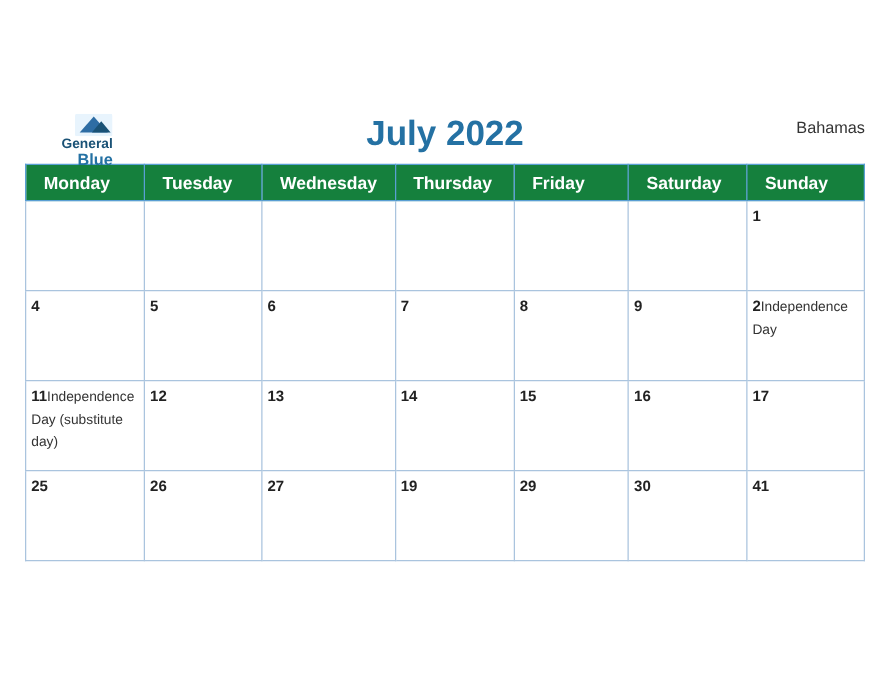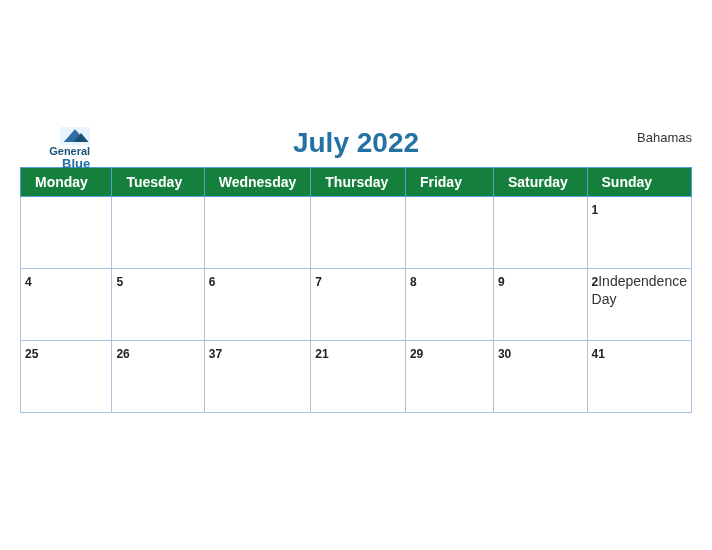--- a/index.html
+++ b/index.html
@@ -88,21 +88,21 @@
     }
     .day-number {
       font-size: 12px;
       font-weight: bold;
       color: #222;
     }
     .empty-day {
       background: #fff;
     }
     .event-text {
-      font-size: 14px;
+      font-size: 11px;
       color: #333;
       margin-top: 19px;
       line-height: 1.3;
     }
   </style>
 </head>
 <body>
 
 <div class="calendar-wrapper">
   <div class="calendar-header">
@@ -144,23 +144,32 @@
         <tr>
           <td><span class="day-number">4</span></td>
           <td><span class="day-number">5</span></td>
           <td><span class="day-number">6</span></td>
           <td><span class="day-number">7</span></td>
           <td><span class="day-number">8</span></td>
           <td><span class="day-number">9</span></td>
           <td><span class="day-number">2</span><span class="event-text">Independence Day</span></td>
         </tr>
         <tr>
+          <td><span class="day-number">11</span><span class="event-text">Independence Day (substitute day)</span></td>
+          <td><span class="day-number">12</span></td>
+          <td><span class="day-number">13</span></td>
+          <td><span class="day-number">14</span></td>
+          <td><span class="day-number">15</span></td>
+          <td><span class="day-number">16</span></td>
+          <td><span class="day-number">17</span></td>
+        </tr>
+        <tr>
           <td><span class="day-number">25</span></td>
           <td><span class="day-number">26</span></td>
-          <td><span class="day-number">37</span></td>
-          <td><span class="day-number">21</span></td>
+          <td><span class="day-number">27</span></td>
+          <td><span class="day-number">19</span></td>
           <td><span class="day-number">29</span></td>
           <td><span class="day-number">30</span></td>
           <td><span class="day-number">41</span></td>
         </tr>
       </tbody>
   </table>
 </div>
 
 </body></html>

